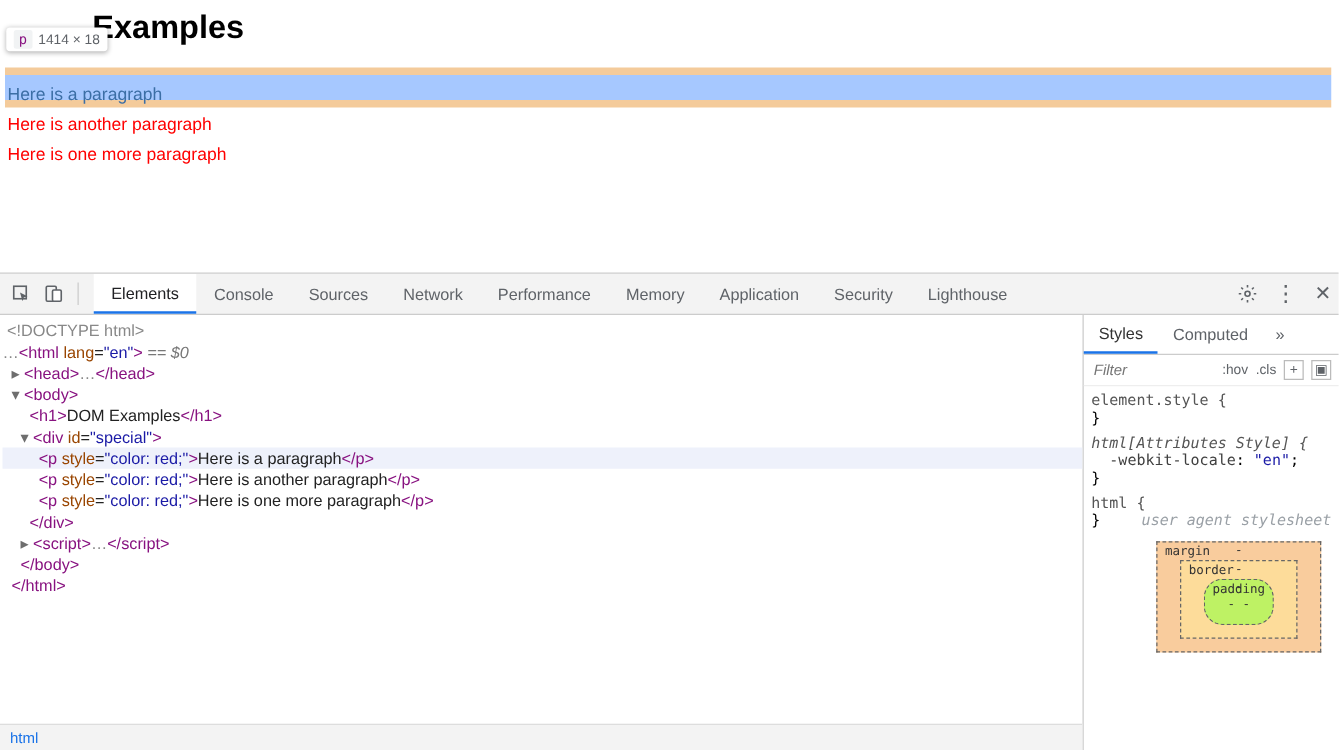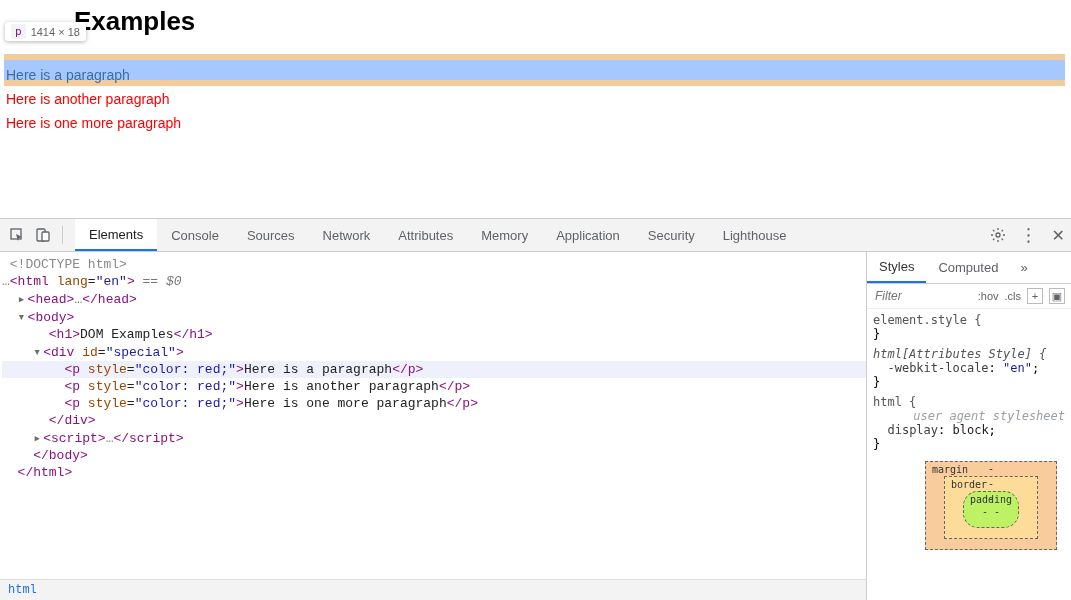--- a/index.html
+++ b/index.html
@@ -37,21 +37,21 @@
   }
   .toolbar .ico { width:22px; height:22px; display:flex; align-items:center; justify-content:center; color:#5f6368; }
   .toolbar .sep { width:1px; height:18px; background:#ccc; margin:0 4px; }
   .tabs { display:flex; height:100%; align-items:stretch; gap:0; margin-left:4px; flex:1; }
   .tab { padding:0 14px; display:flex; align-items:center; cursor:default; color:#5f6368; }
   .tab.active { color:#202124; border-bottom:2px solid #1a73e8; background:#fff; }
   .rtools { display:flex; align-items:center; gap:14px; color:#5f6368; }
   
   
   .devbody { flex:1; display:flex; min-height:0; }
-  .elements { flex:1; font-family: Liberation Mono, monospace; font-size:13px; color:#222; padding:4px 0 0 2px; overflow:hidden; position:relative; }
+  .elements { flex:1; font-family: Liberation Sans, sans-serif; font-size:13px; color:#222; padding:4px 0 0 2px; overflow:hidden; position:relative; }
   .elements .line { white-space:pre; padding:1px 0; }
   .elements .line.selected { background:#eef1fb; }
   .tg { color:#881280; }
   .attr { color:#994500; }
   .astr { color:#1a1aa6; }
   .txt { color:#222; }
   .mut { color:#888; }
   .twisty { color:#6e6e6e; display:inline-block; width:10px; }
   .dollar { color:#777; font-style:italic; }
   
@@ -119,21 +119,21 @@
         <rect x="2" y="2" width="8" height="12" rx="1" fill="none" stroke="#5f6368" stroke-width="1.3"></rect>
         <rect x="7" y="5" width="7" height="9" rx="1" fill="#fff" stroke="#5f6368" stroke-width="1.3"></rect>
       </svg>
   </div>
   <div class="sep"></div>
   <div class="tabs">
     <div class="tab active">Elements</div>
     <div class="tab">Console</div>
     <div class="tab">Sources</div>
     <div class="tab">Network</div>
-    <div class="tab">Attributes</div>
+    <div class="tab">Performance</div>
     <div class="tab">Memory</div>
     <div class="tab">Application</div>
     <div class="tab">Security</div>
     <div class="tab">Lighthouse</div>
   </div>
   <div class="rtools">
     <span>
       <svg width="16" height="16" viewBox="0 0 16 16">
           <circle cx="8" cy="8" r="2" fill="none" stroke="#5f6368" stroke-width="1.3"></circle>
           <path d="M8 1v2M8 13v2M1 8h2M13 8h2M3 3l1.4 1.4M11.6 11.6 13 13M3 13l1.4-1.4M11.6 4.4 13 3" stroke="#5f6368" stroke-width="1.3"></path>
@@ -179,21 +179,20 @@
     </div>
     <div class="rules">
       <div class="rule-sel"><span>element.style {</span></div>
       <div>}</div>
       <div style="height:6px"></div>
       <div class="rule-sel"><span style="font-style:italic">html[Attributes Style] {</span></div>
       <div>&nbsp;&nbsp;<span class="prop">-webkit-locale</span>: <span class="valstr">"en"</span>;</div>
       <div>}</div>
       <div style="height:6px"></div>
       <div class="rule-sel"><span>html {</span><span class="ua">user agent stylesheet</span></div>
-      <div>&nbsp;&nbsp;<span class="prop">display</span>: <span class="val">block</span>;</div>
       <div>}</div>
 
       <div class="boxmodel-wrap">
         <div class="bm">
           <div class="bm-layer bm-margin">
             <span class="bm-label">margin</span>
             <span class="bm-dash" style="position:absolute;top:1px;left:50%;transform:translateX(-50%)">-</span>
             <div class="bm-layer bm-border">
               <span class="bm-label">border</span>
               <span class="bm-dash" style="position:absolute;top:1px;left:50%;transform:translateX(-50%)">-</span>

